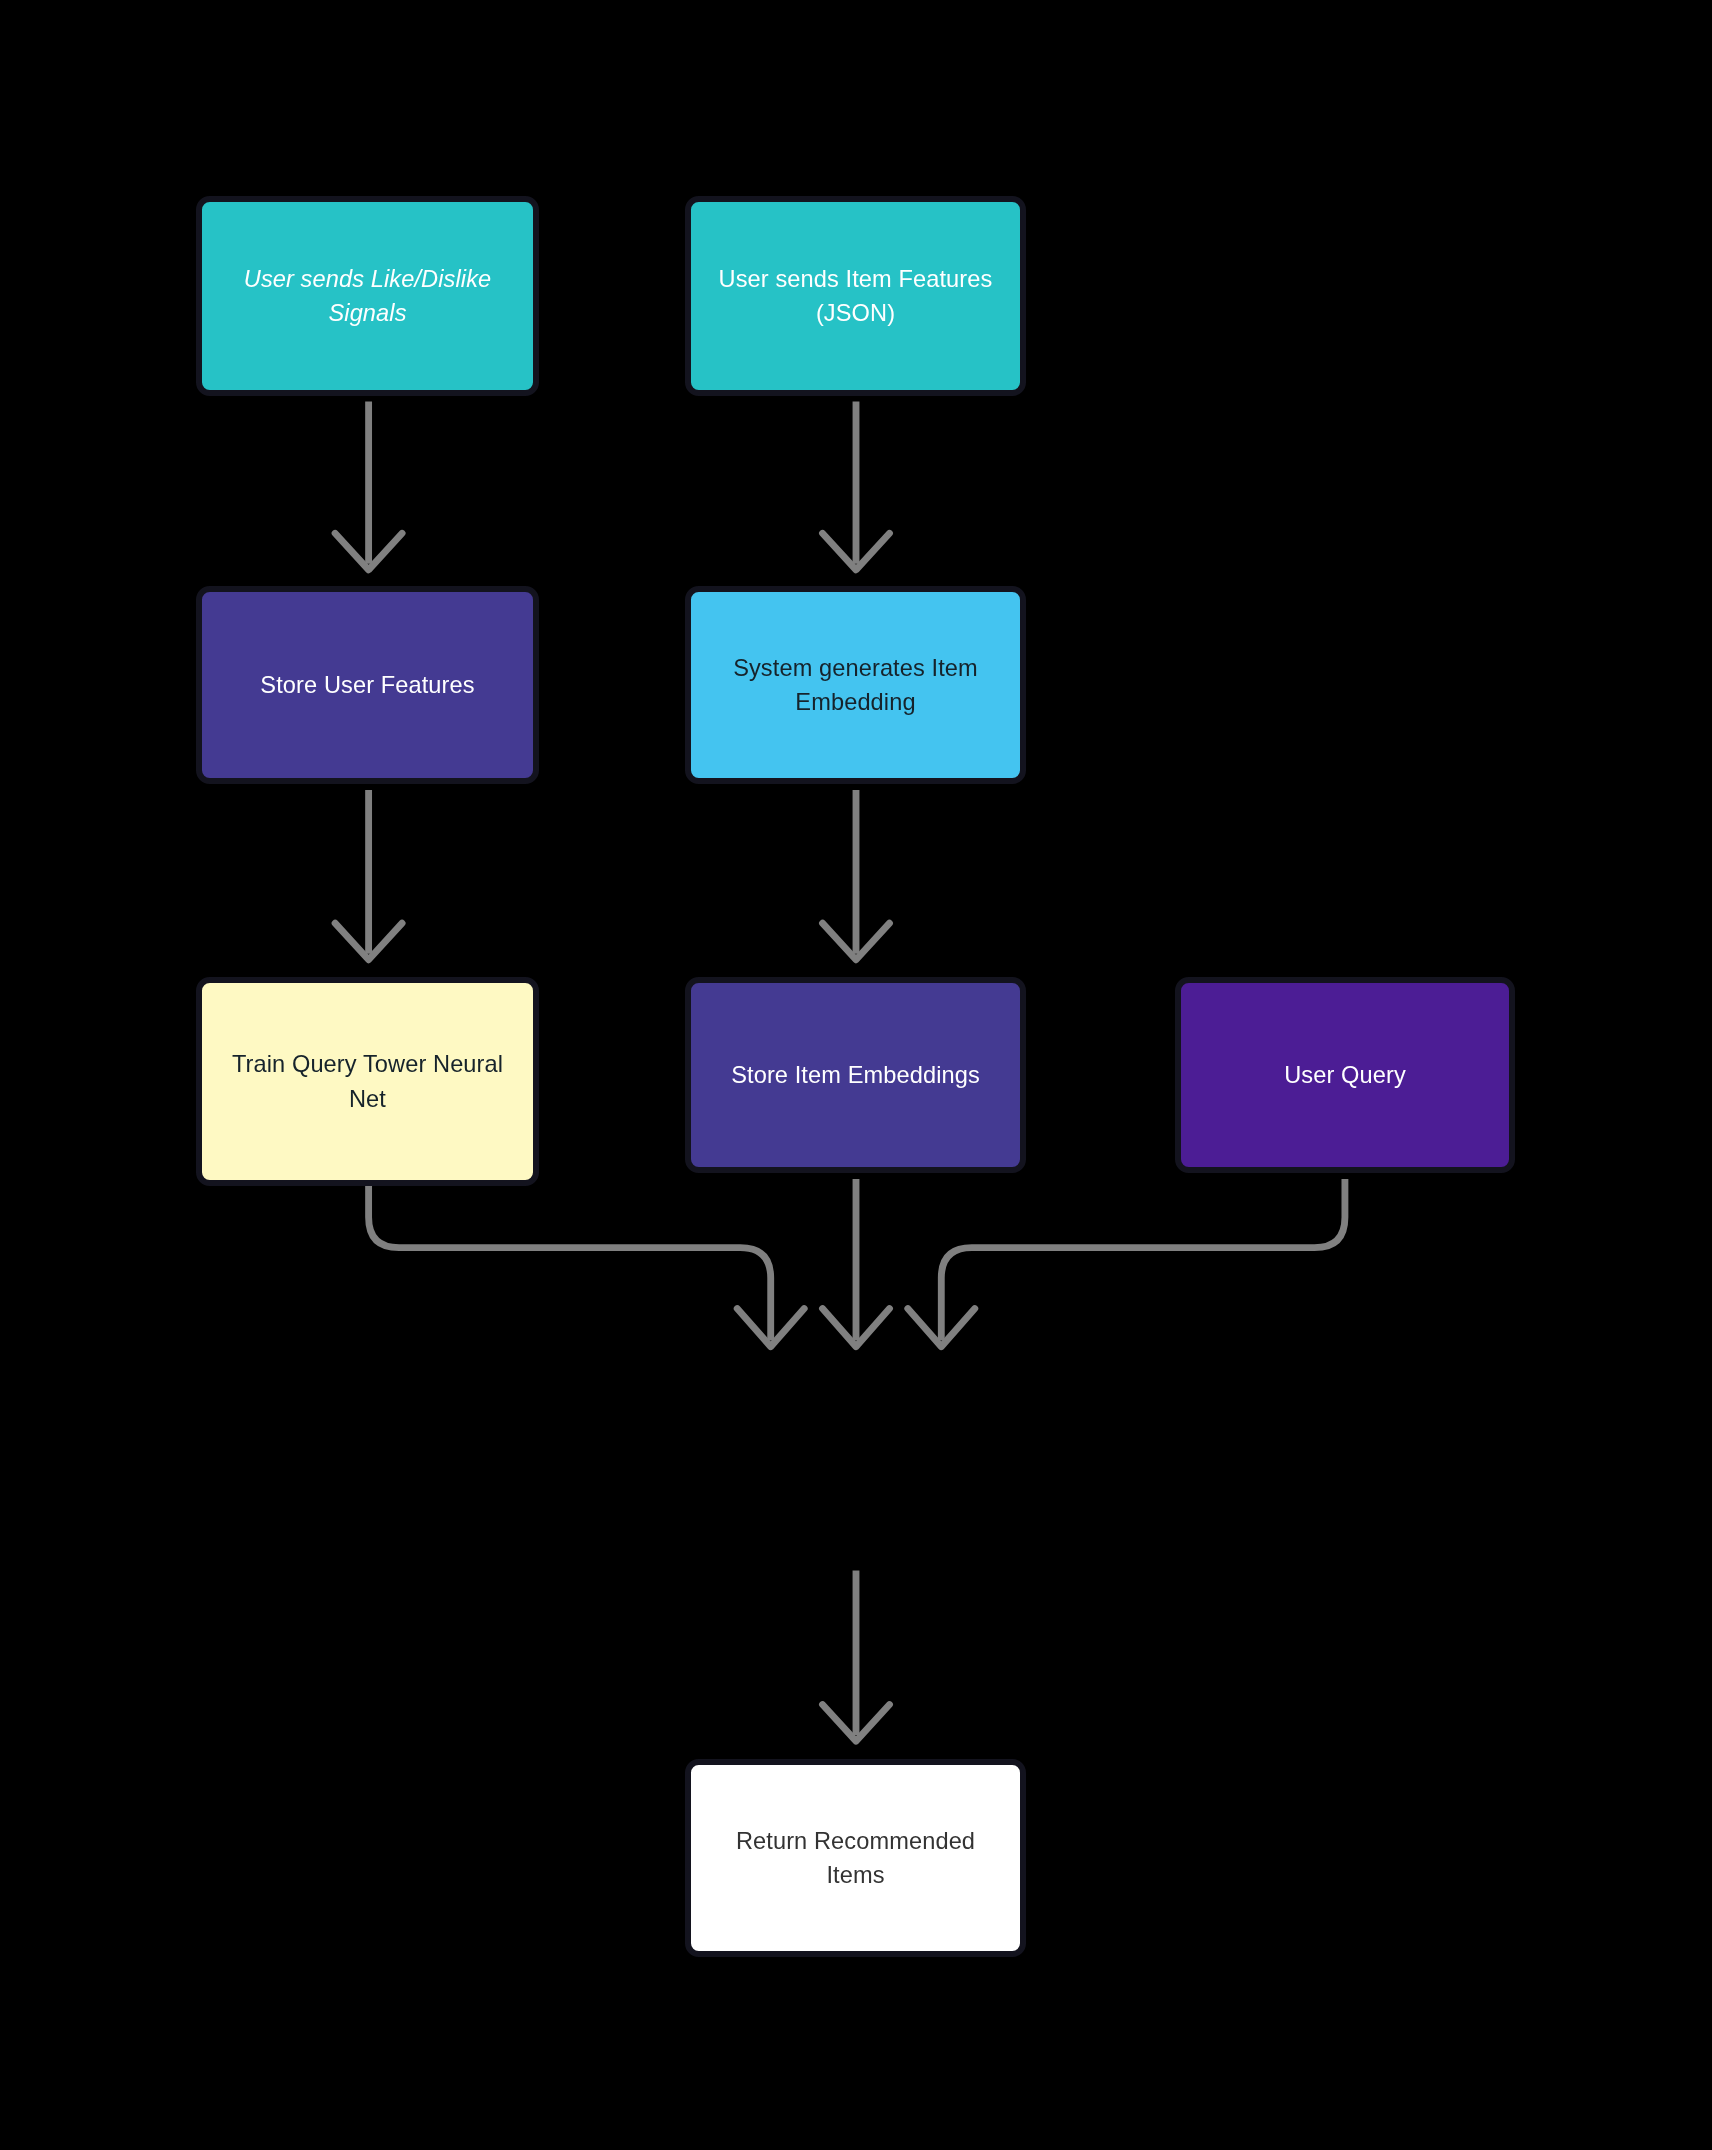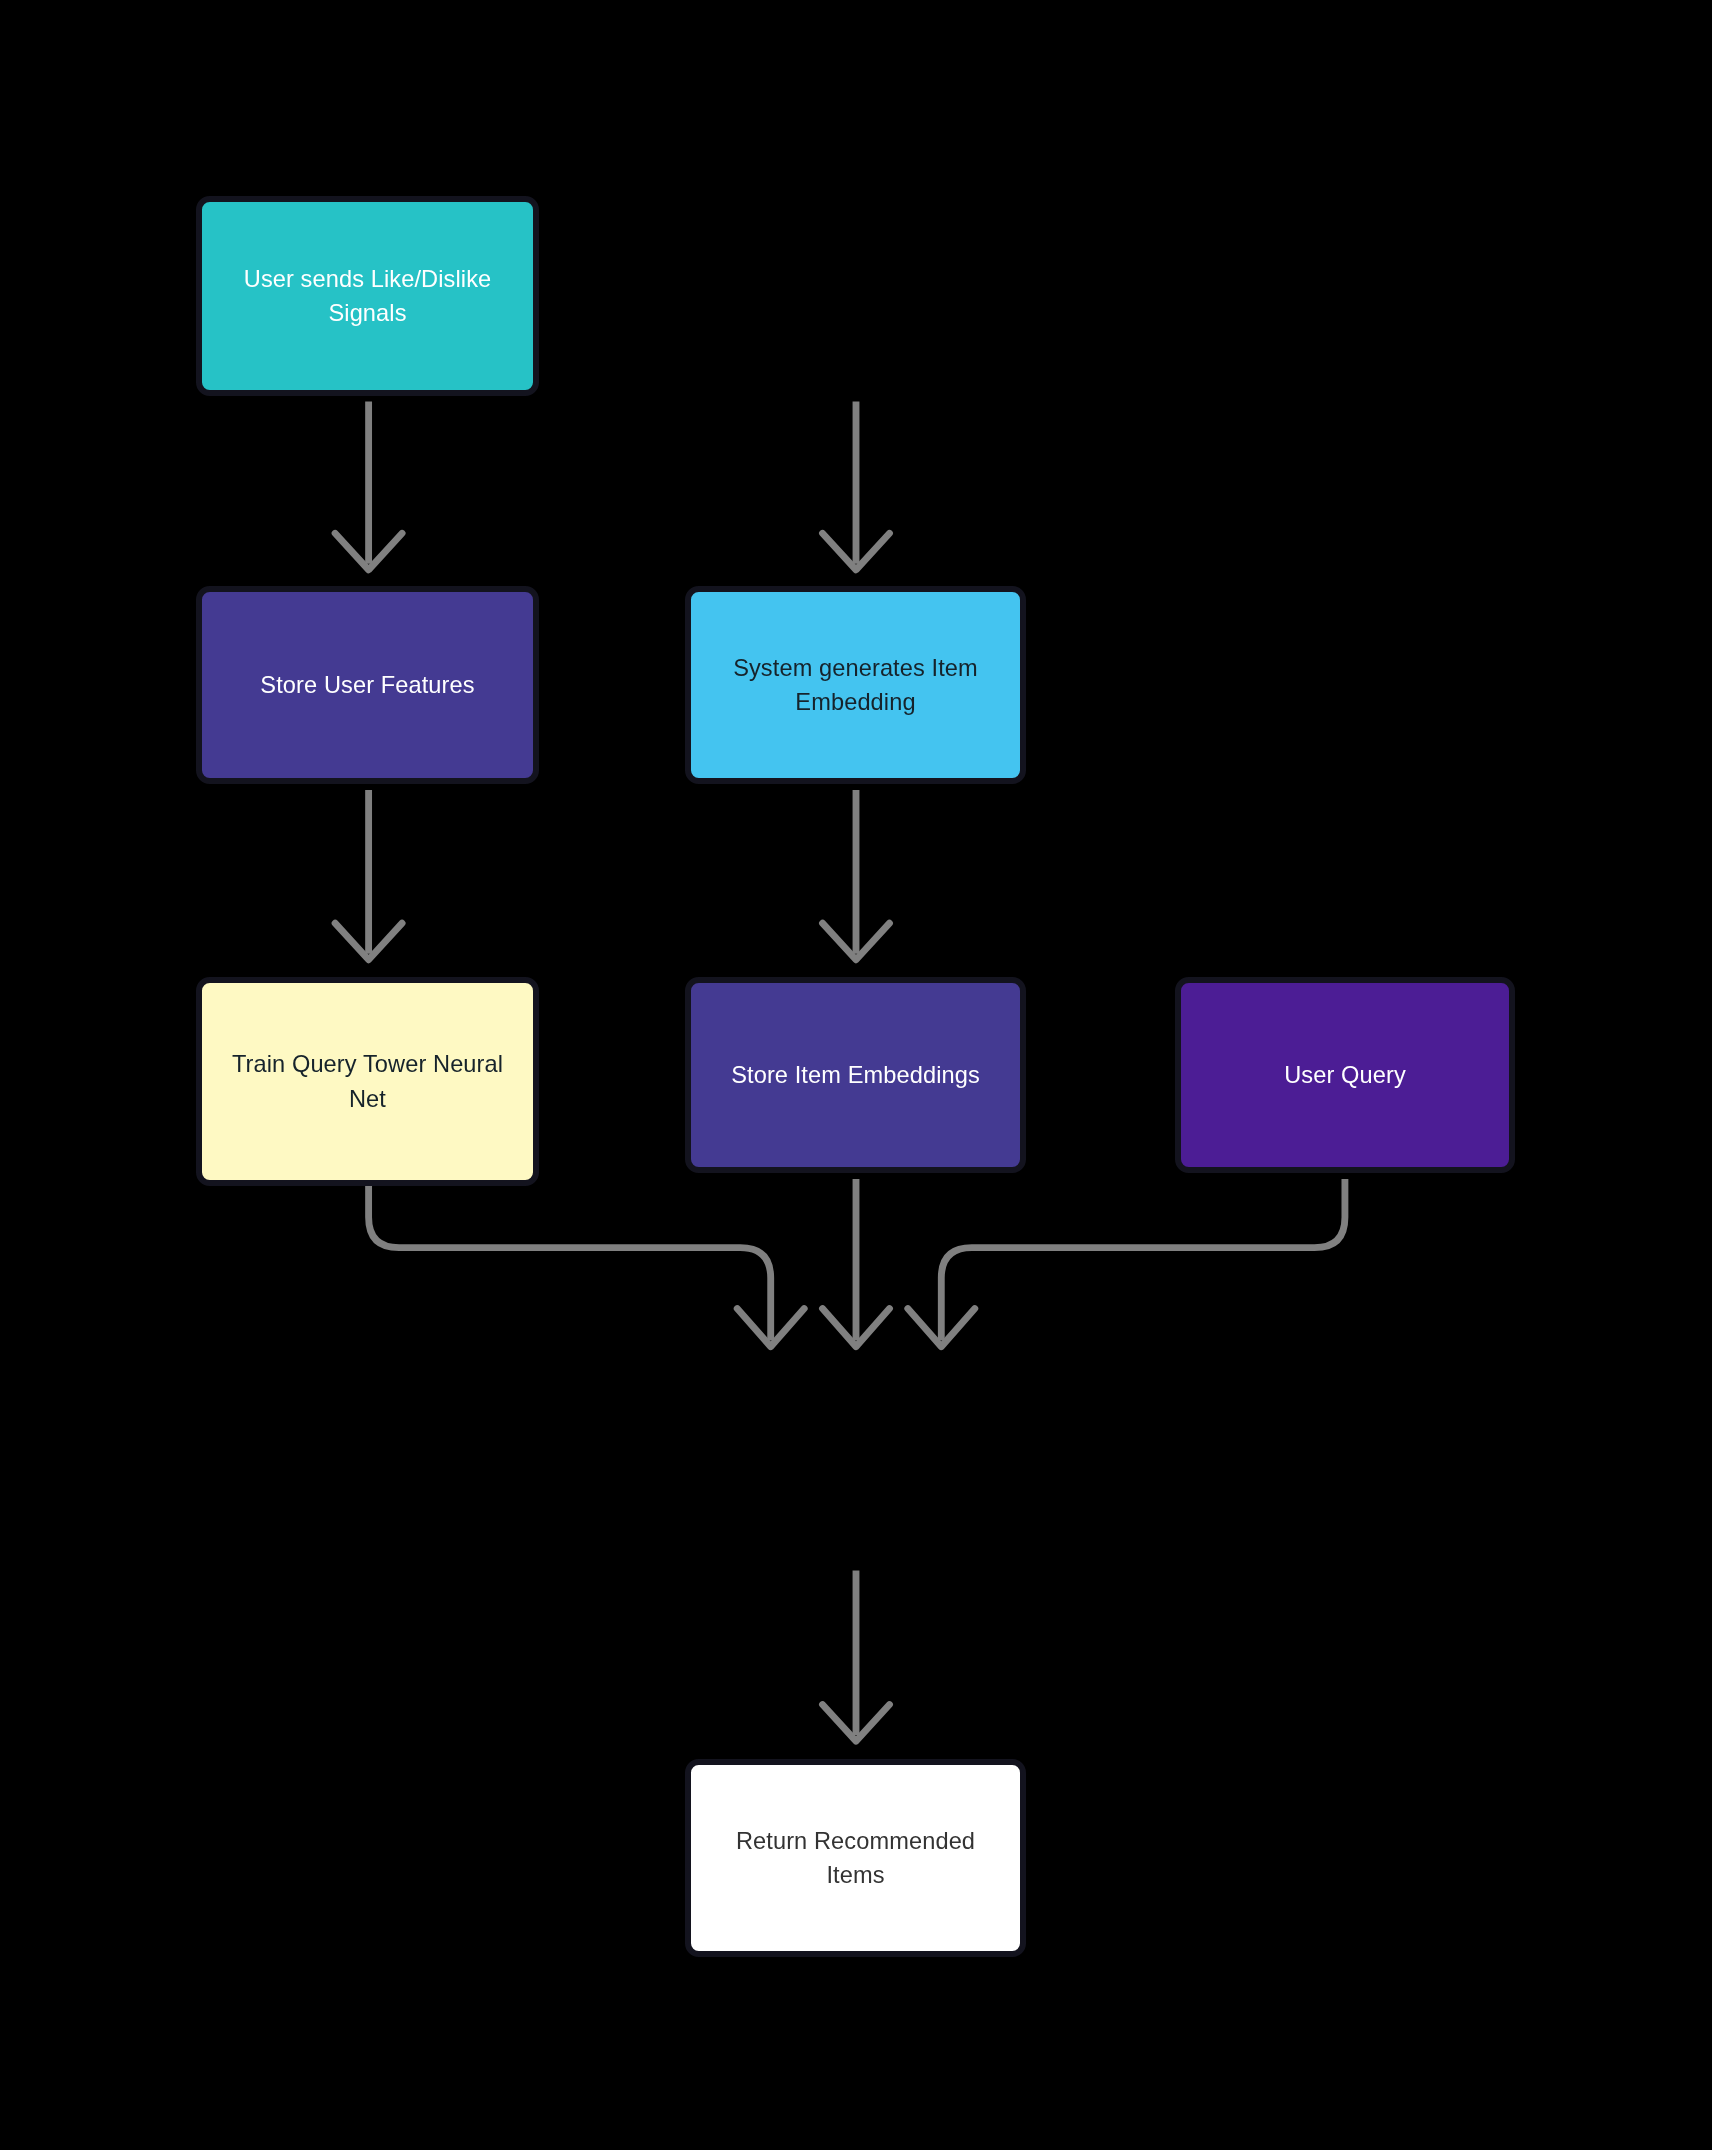--- a/index.html
+++ b/index.html
@@ -76,22 +76,25 @@
       <path d="M 1080 1718 L 1124 1768 L 1168 1718" stroke-linecap="round"></path>
 
       <path d="M 1766 1548 L 1766 1598 Q 1766 1638 1726 1638 L 1276 1638 Q 1236 1638 1236 1678 L 1236 1760"></path>
       <path d="M 1192 1718 L 1236 1768 L 1280 1718" stroke-linecap="round"></path>
 
       <path d="M 1124 2062 L 1124 2278"></path>
       <path d="M 1080 2238 L 1124 2286 L 1168 2238" stroke-linecap="round"></path>
     </g>
   </svg>
 
-  <div class="node" style="left: 196px; top: 196px; width: 343px; height: 200px; background: rgb(38, 194, 198); color: rgb(255, 255, 255); border-color: rgb(19, 19, 30);">
+  <div class="node" style="left: 196px; top: 196px; width: 343px; height: 200px; background: rgb(38, 194, 198); color: rgb(255, 255, 255); border-color: rgb(19, 19, 30); font-style: italic;">
     <span class="label">User sends Like/Dislike Signals</span>
+  </div>
+  <div class="node" style="left: 685px; top: 196px; width: 341px; height: 200px; background: rgb(38, 194, 198); color: rgb(255, 255, 255); border-color: rgb(19, 19, 30);">
+    <span class="label">User sends Item Features (JSON)</span>
   </div>
   <div class="node" style="left: 685px; top: 586px; width: 341px; height: 198px; background: rgb(68, 196, 240); color: rgb(22, 35, 43); border-color: rgb(19, 19, 30);">
     <span class="label">System generates Item Embedding</span>
   </div>
   <div class="node" style="left: 196px; top: 586px; width: 343px; height: 198px; background: rgb(68, 58, 146); color: rgb(255, 255, 255); border-color: rgb(19, 19, 30);">
     <span class="label">Store User Features</span>
   </div>
   <div class="node" style="left: 196px; top: 977px; width: 343px; height: 209px; background: #fef9c3; color: rgb(22, 35, 43); border-color: rgb(19, 19, 30); padding-left: 20px;">
     <span class="label">Train Query Tower Neural Net</span>
   </div>

